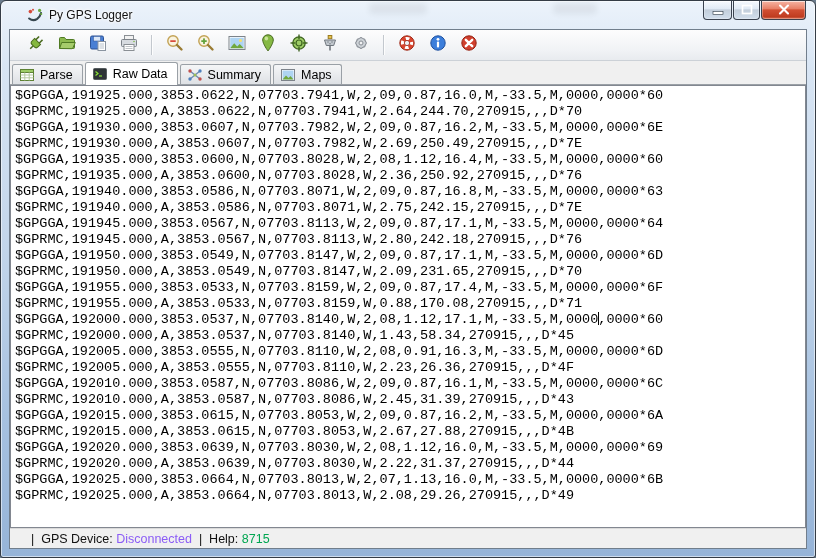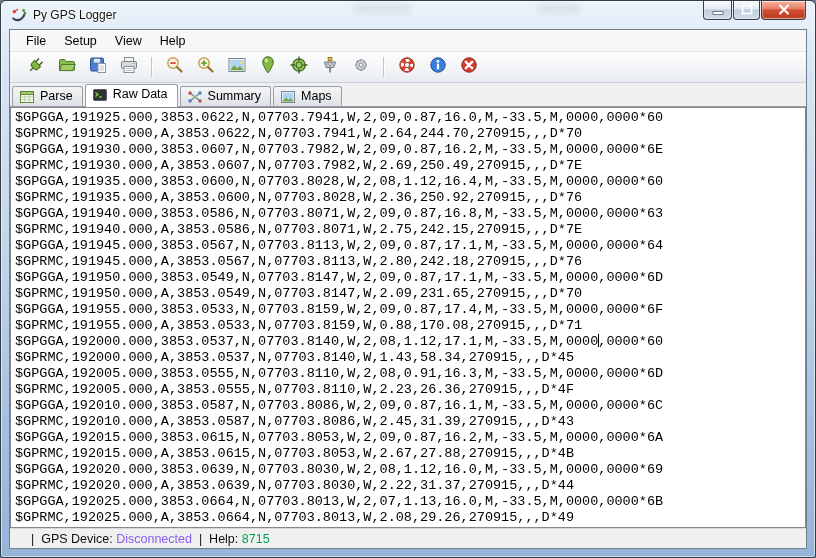--- a/index.html
+++ b/index.html
@@ -4,21 +4,21 @@
 <style>
   * { box-sizing: border-box; }
   html,body { margin:0; padding:0; }
   body { width:816px; height:558px; position:relative; font-family:"Liberation Sans", sans-serif; background:#6b7c8d; overflow:hidden; }
 
   .window { position:absolute; inset:0; border:1px solid #343c46; border-radius:6px 6px 3px 3px;
     background:linear-gradient(180deg,#ecf3fb 0%,#d8e5f4 12%,#c2d5ea 45%,#a6c1e0 75%,#96b4d8 100%);
     box-shadow:inset 0 0 0 1px rgba(255,255,255,.55); }
 
   
-  .titlebar { position:absolute; top:0; left:0; right:0; height:16px; }
+  .titlebar { position:absolute; top:0; left:16px; right:0; height:16px; }
   .title-icon { position:absolute; left:10px; top:6px; width:16px; height:16px; }
   .title-text { position:absolute; left:32px; top:7px; font-size:12px; color:#111;
     text-shadow:0 0 4px #fff, 0 0 4px #fff, 0 0 2px #fff; white-space:nowrap; }
   .glass-smudge { position:absolute; height:11px; background:#000; opacity:.06; filter:blur(3px); border-radius:4px; }
   .smudge-a { left:352px; top:2px; width:58px; }
   .smudge-b { left:536px; top:2px; width:44px; }
 
   .win-controls { position:absolute; top:0; right:9px; display:flex; gap:1px; }
   .wb { height:19px; border:1px solid #39414d; border-top:none; border-radius:0 0 4px 4px;
     display:flex; align-items:flex-start; justify-content:center; padding-top:1px;
@@ -36,21 +36,21 @@
   .menubar { height:22px; flex:0 0 22px; background:#f7f7f7; border-bottom:1px solid #e4e4e4;
     display:flex; align-items:center; padding-left:7px; font-size:12.5px; color:#000; }
   .menu-item { padding:3px 9px; cursor:default; }
 
   .toolbar { height:31px; flex:0 0 31px; display:flex; align-items:center; padding-left:10px;
     background:linear-gradient(180deg,#fdfdfd,#f0f2f5 70%,#e8ebef); border-bottom:1px solid #ccd1d7; }
   .tool-btn { width:31px; height:27px; display:flex; align-items:center; justify-content:center; border-radius:3px; }
   .tool-sep { width:1px; height:20px; background:#c3c8ce; box-shadow:1px 0 0 #fdfdfd; margin:0 7px; }
 
   .tabbar { height:23px; flex:0 0 23px; display:flex; align-items:flex-end; padding-left:2px; position:relative; z-index:2; }
-  .tab { display:flex; align-items:flex-start; gap:5px; font-size:12.5px; color:#000;
+  .tab { display:flex; align-items:center; gap:5px; font-size:12.5px; color:#000;
     border:1px solid #9aa0a6; border-bottom:none; border-radius:2.5px 2.5px 0 0;
     background:linear-gradient(180deg,#f5f6f7,#dee1e5); padding:2px 9px 2px 6px; height:20px; margin-right:2px; }
   .tab.active { background:#fff; height:23px; margin-bottom:-1px; z-index:3; }
 
   .pane { flex:1 1 auto; border-top:1px solid #9aa0a6; background:#f0f0f0; position:relative; z-index:1; }
   .textedit { position:absolute; inset:0; background:#fff; border:1px solid #828790; overflow:hidden;
     padding:2px 0 0 4px; font-family:"Liberation Mono", monospace; font-size:13.5px; line-height:16px;
     white-space:pre; color:#000; cursor:text; }
   .log-line { height:16px; }
   .caret { display:inline-block; width:1px; height:13px; background:#000; vertical-align:-2px; margin-right:-1px; }
@@ -88,26 +88,20 @@
         </div>
         <div class="wb wb-close">
           <span><svg width="26" height="15" viewBox="0 0 26 15">
               <path d="M9 3.5 L17 11.5 M17 3.5 L9 11.5" stroke="#fff" stroke-width="2.1" stroke-linecap="round"></path>
             </svg></span>
         </div>
       </div>
   </div>
 
   <div class="client">
-    <div class="menubar">
-        <div class="menu-item">File</div>
-        <div class="menu-item">Setup</div>
-        <div class="menu-item">View</div>
-        <div class="menu-item">Help</div>
-      </div>
     <div class="toolbar">
         <div class="tool-btn">
           <span><svg width="20" height="20" viewBox="0 0 20 20">
               <g transform="rotate(45 10 10)">
                 <line x1="7.6" y1="3.2" x2="7.6" y2="8" stroke="#4a6b1f" stroke-width="1.5"></line>
                 <line x1="12.4" y1="3.2" x2="12.4" y2="8" stroke="#4a6b1f" stroke-width="1.5"></line>
                 <path d="M5.8 7.8 h8.4 v3.6 q0 2.6 -2.6 2.6 h-3.2 q-2.6 0 -2.6 -2.6 Z" fill="#85b83e" stroke="#4a6b1f"></path>
                 <line x1="10" y1="14.2" x2="10" y2="18.2" stroke="#4a6b1f" stroke-width="1.5"></line>
               </g>
             </svg></span>

